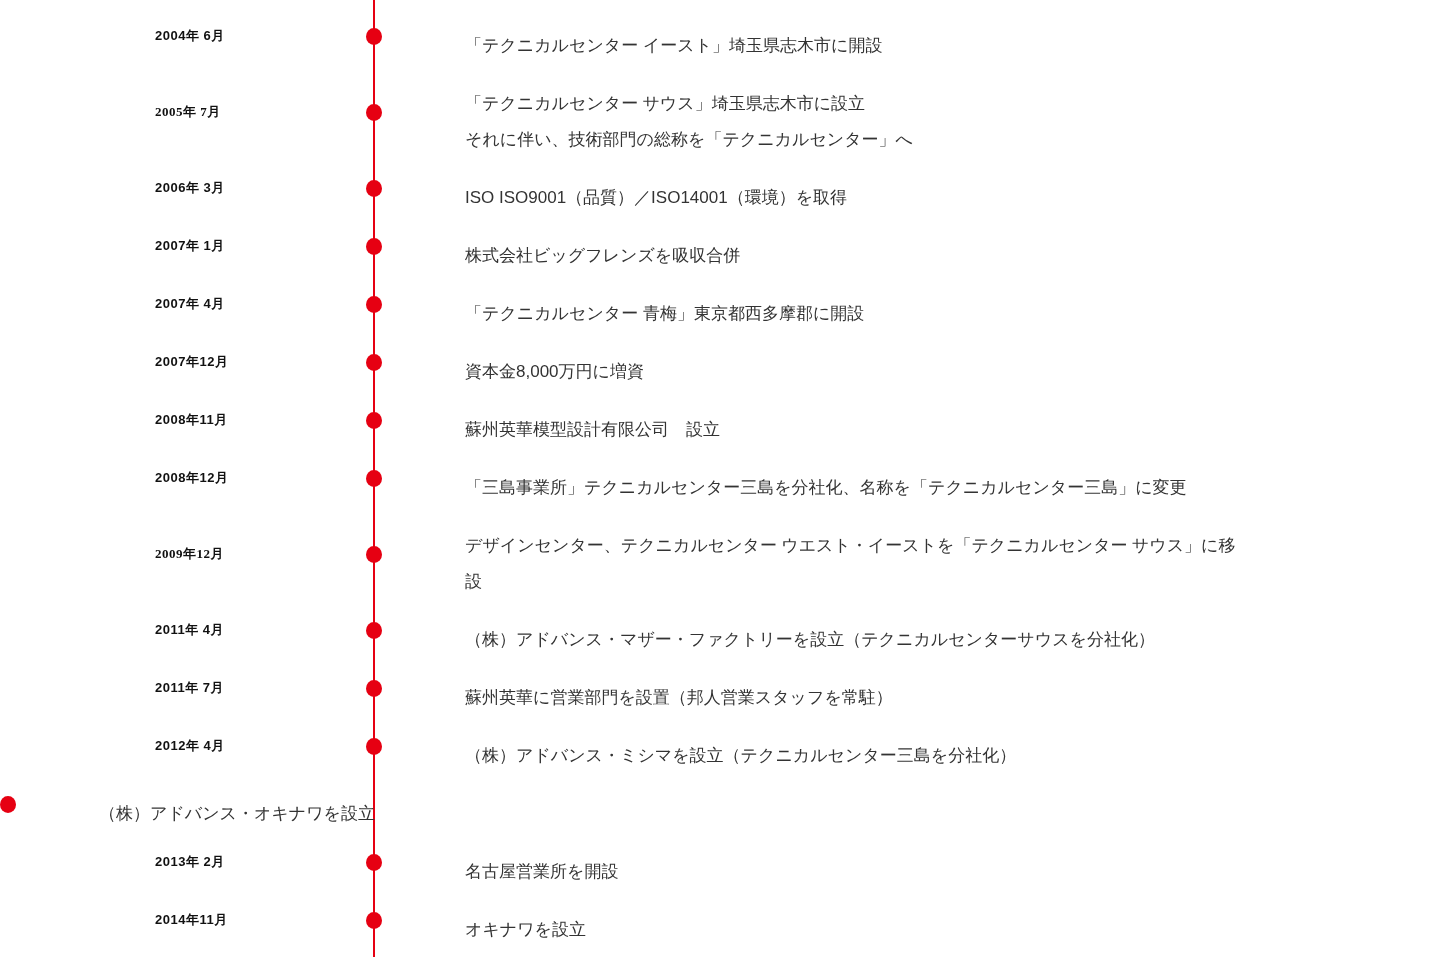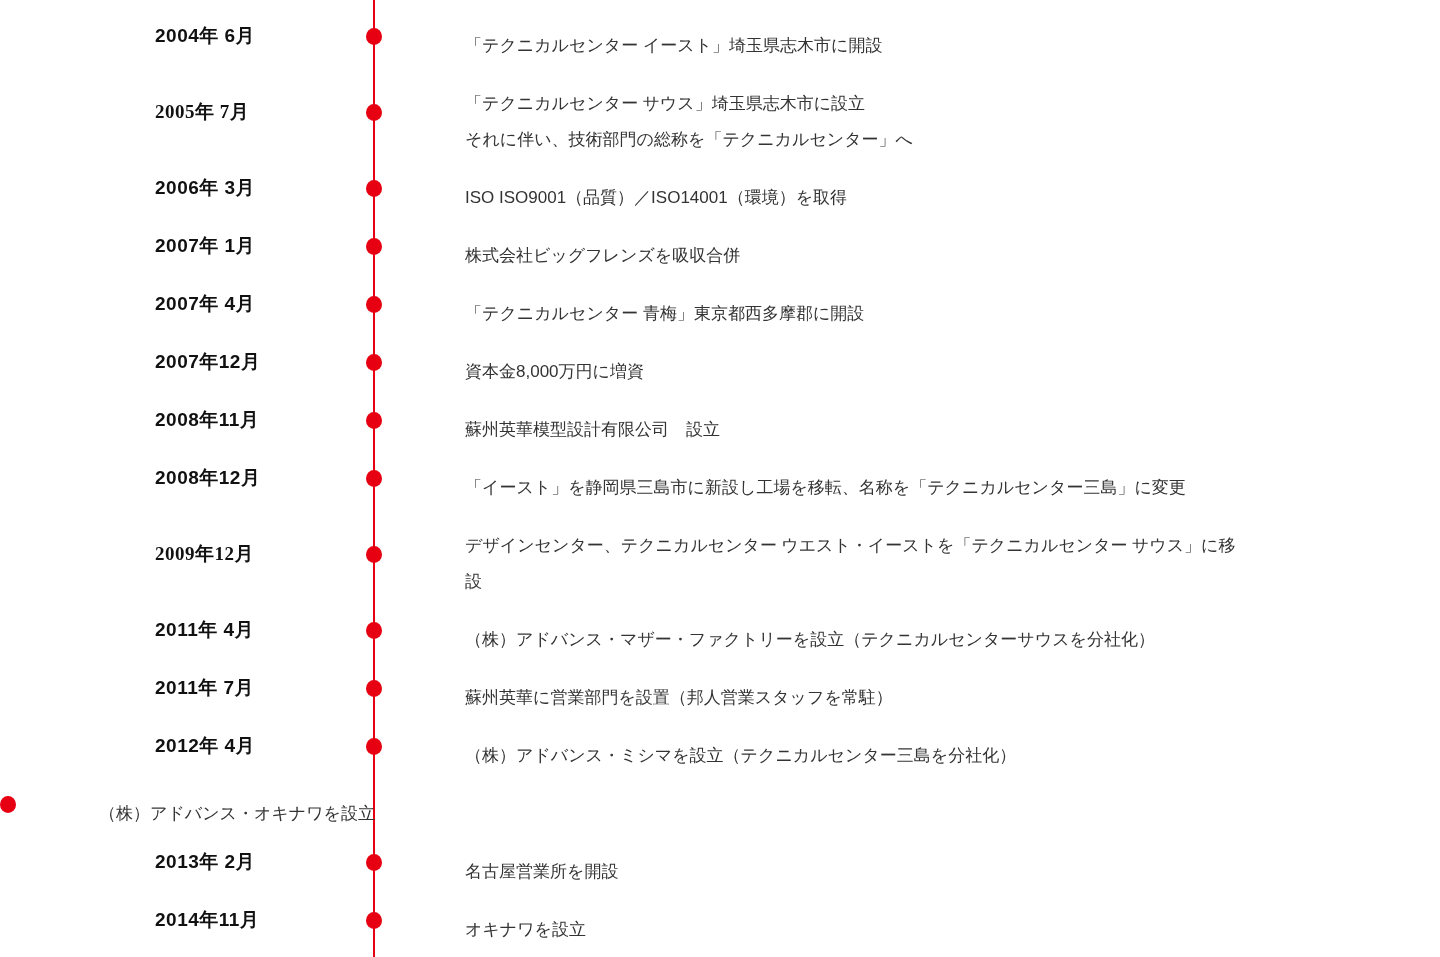--- a/index.html
+++ b/index.html
@@ -41,21 +41,21 @@
     min-height:58px;
   }
   .item.lines-2{
     min-height:94px;
     font-family:Liberation Serif, serif;
   }
   .date{
     width:366px;
     padding-left:155px;
     flex-shrink:0;
-    font-size:19px;
+    font-size:13px;
     font-weight:bold;
     color:var(--date-color);
     letter-spacing:0.5px;
     white-space:nowrap;
   }
   .dot{
     position:relative;
     z-index:1;
     width:16px;
     height:17px;
@@ -134,21 +134,21 @@
     <div class="dot"></div>
     <div class="desc">
           <div class="desc-line">蘇州英華模型設計有限公司　設立</div>
         </div>
   </div>
 
   <div class="item">
     <div class="date">2008年12月</div>
     <div class="dot"></div>
     <div class="desc">
-          <div class="desc-line">「イースト」を静岡県三島市に新設し工場を移転、名称を「テクニカルセンター三島」に変更</div>
+          <div class="desc-line">「三島事業所」テクニカルセンター三島を分社化、名称を「テクニカルセンター三島」に変更</div>
         </div>
   </div>
 
   <div class="item lines-2">
     <div class="date">2009年12月</div>
     <div class="dot"></div>
     <div class="desc">
           <div class="desc-line">デザインセンター、テクニカルセンター ウエスト・イーストを「テクニカルセンター サウス」に移</div>
           <div class="desc-line">設</div>
         </div>

